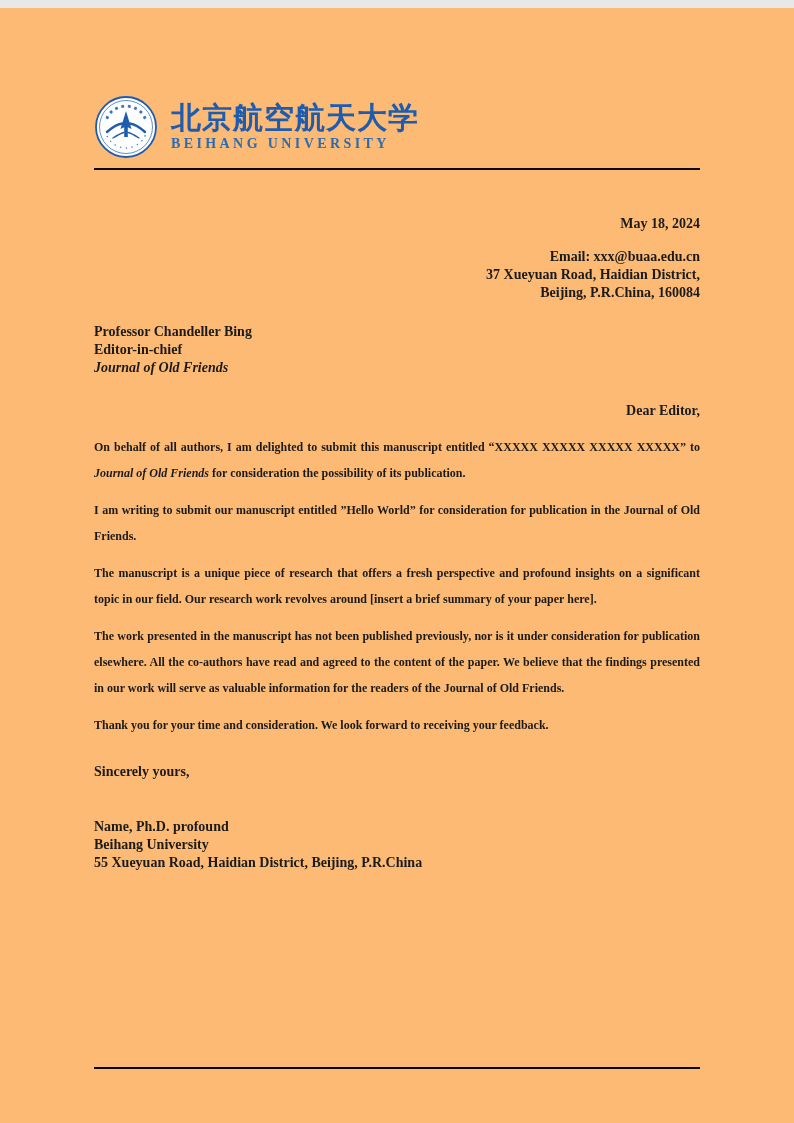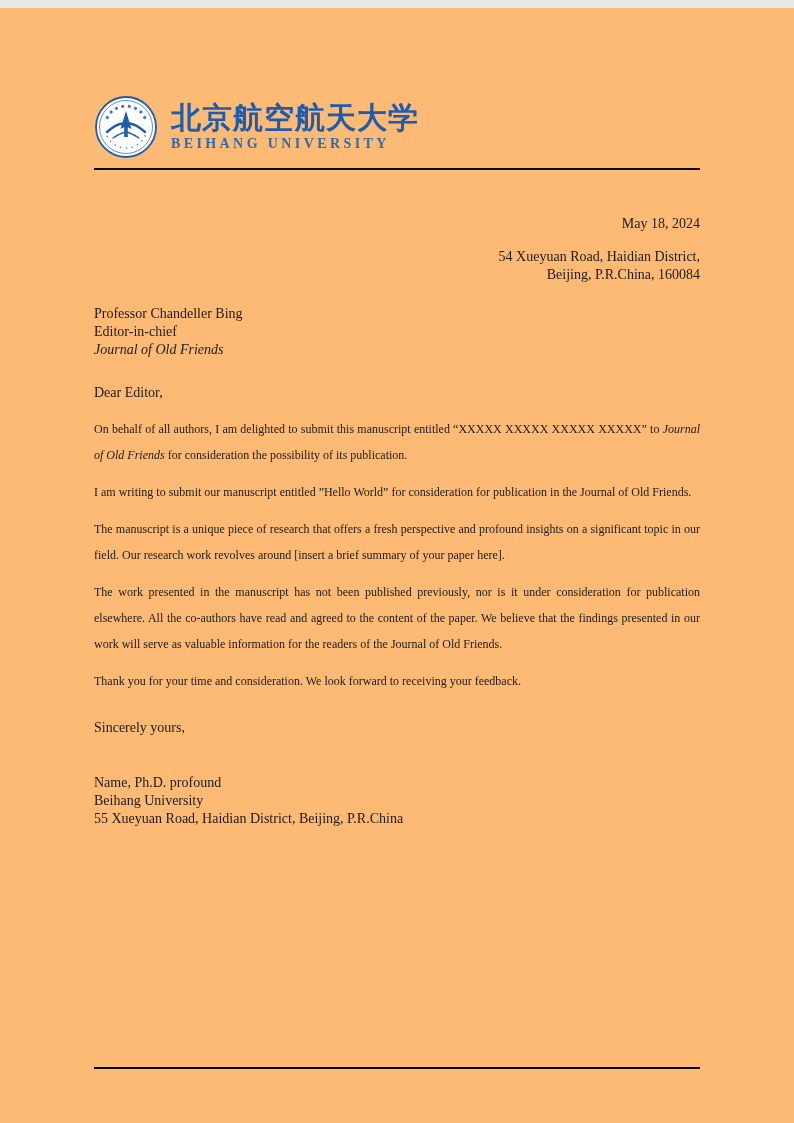--- a/index.html
+++ b/index.html
@@ -7,21 +7,21 @@
   .page {
     position: relative;
     width: 794px;
     height: 1123px;
     margin: 8px auto;
     background: #fdba74;
     font-family: "Liberation Serif", "DejaVu Serif", serif;
     color: #1b1b1b;
     overflow: hidden;
   }
-  .content { padding: 0 94px; }
+  .content { padding: 0 94px; font-weight: bold; }
 
   
   .logo-row {
     display: flex;
     align-items: center;
     padding-top: 87px;
     margin-left: 94px;
     gap: 13px;
   }
   .seal { width: 64px; height: 64px; flex: 0 0 auto; }
@@ -48,21 +48,21 @@
     margin: 0;
   }
   .top-rule { margin: 9px 94px 0 94px; }
   .bottom-rule { position: absolute; left: 94px; right: 94px; top: 1059px; }
 
   
   .line { font-size: 14px; line-height: 18px; }
   .date-block { margin-top: 45px; text-align: right; }
   .sender-block { margin-top: 15px; text-align: right; }
   .recipient-block { margin-top: 21px; text-align: left; }
-  .salutation { margin-top: 25px; }
+  .salutation { margin-top: 25px; text-align: right; }
   .paragraphs { margin-top: 14px; }
   .paragraphs p {
     margin: 11px 0 0 0;
     font-size: 12px;
     line-height: 26px;
     text-align: justify;
   }
   .closing { margin-top: 25px; }
   .signature-block { margin-top: 37px; }
   em { font-style: italic; }
@@ -115,21 +115,22 @@
       </div>
     </div>
     <hr class="rule top-rule">
   </header>
 
   <div class="content">
 
     <div class="date-block line">May 18, 2024</div>
 
     <div class="sender-block">
-      <div class="line">54 Xueyuan Road, Haidian District,</div>
+      <div class="line">Email: xxx@buaa.edu.cn</div>
+      <div class="line">37 Xueyuan Road, Haidian District,</div>
       <div class="line">Beijing, P.R.China, 160084</div>
     </div>
 
     <div class="recipient-block">
       <div class="line">Professor Chandeller Bing</div>
       <div class="line">Editor-in-chief</div>
       <div class="line"><em>Journal of Old Friends</em></div>
     </div>
 
     <div class="salutation line">Dear Editor,</div>

